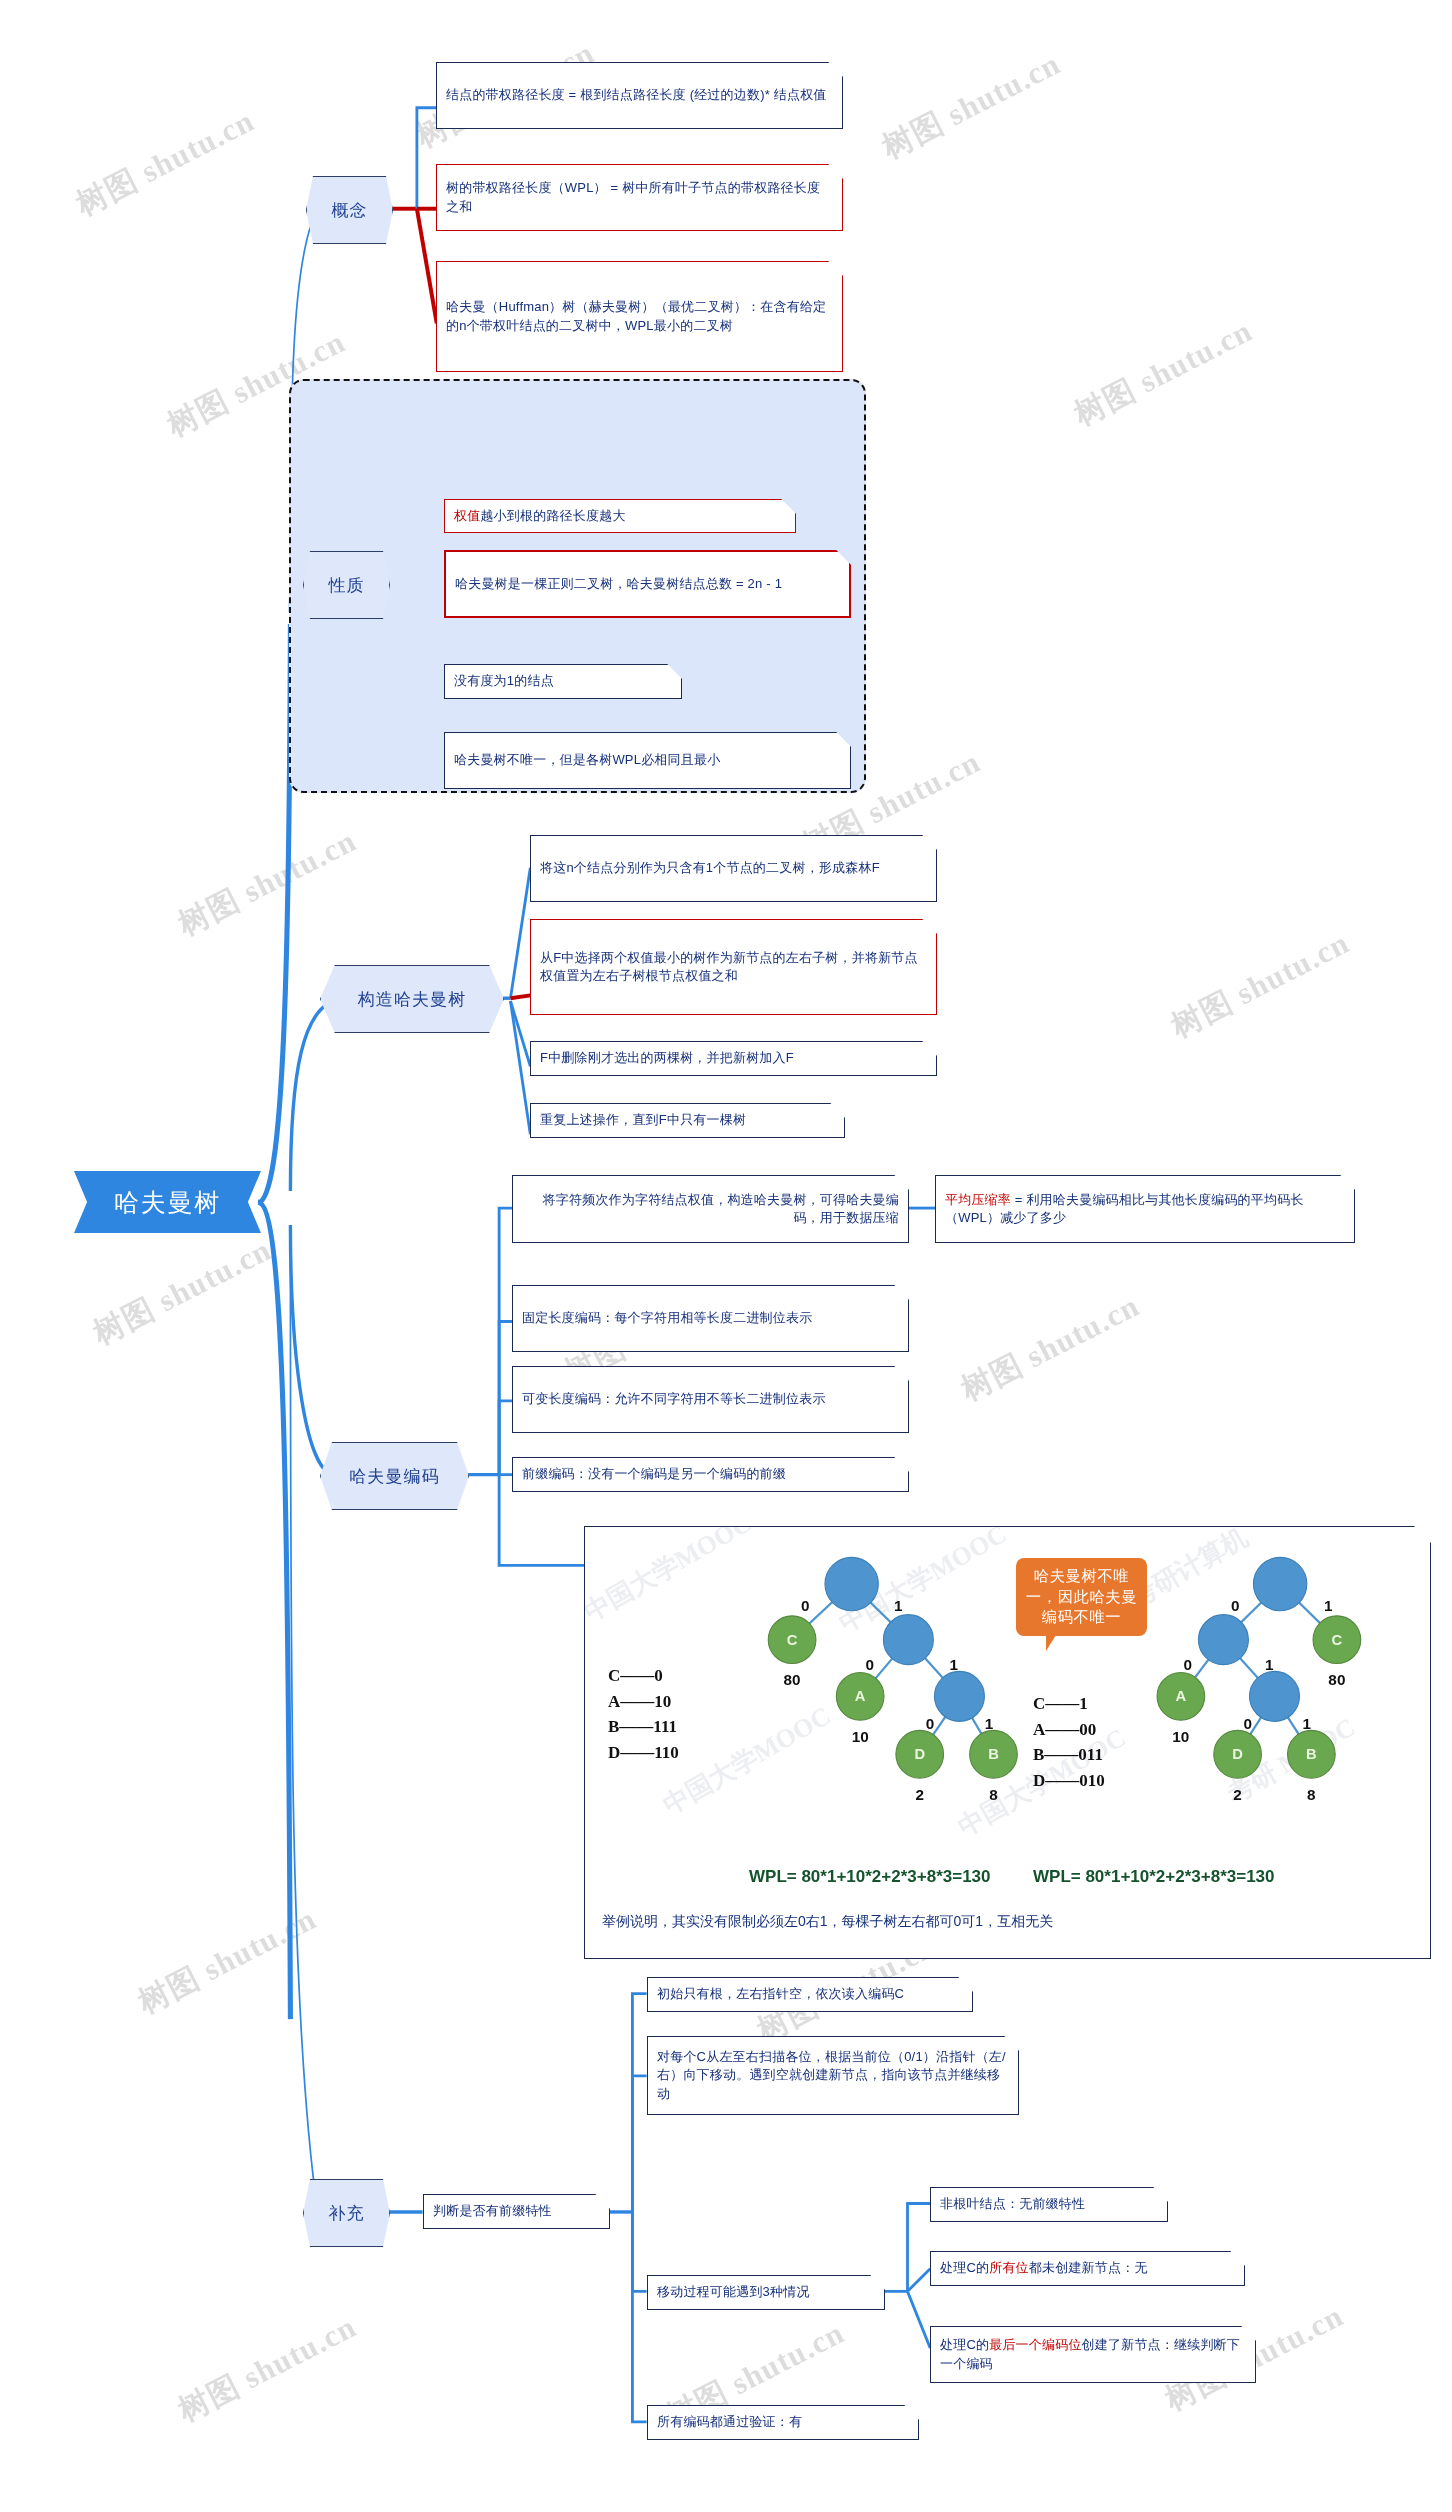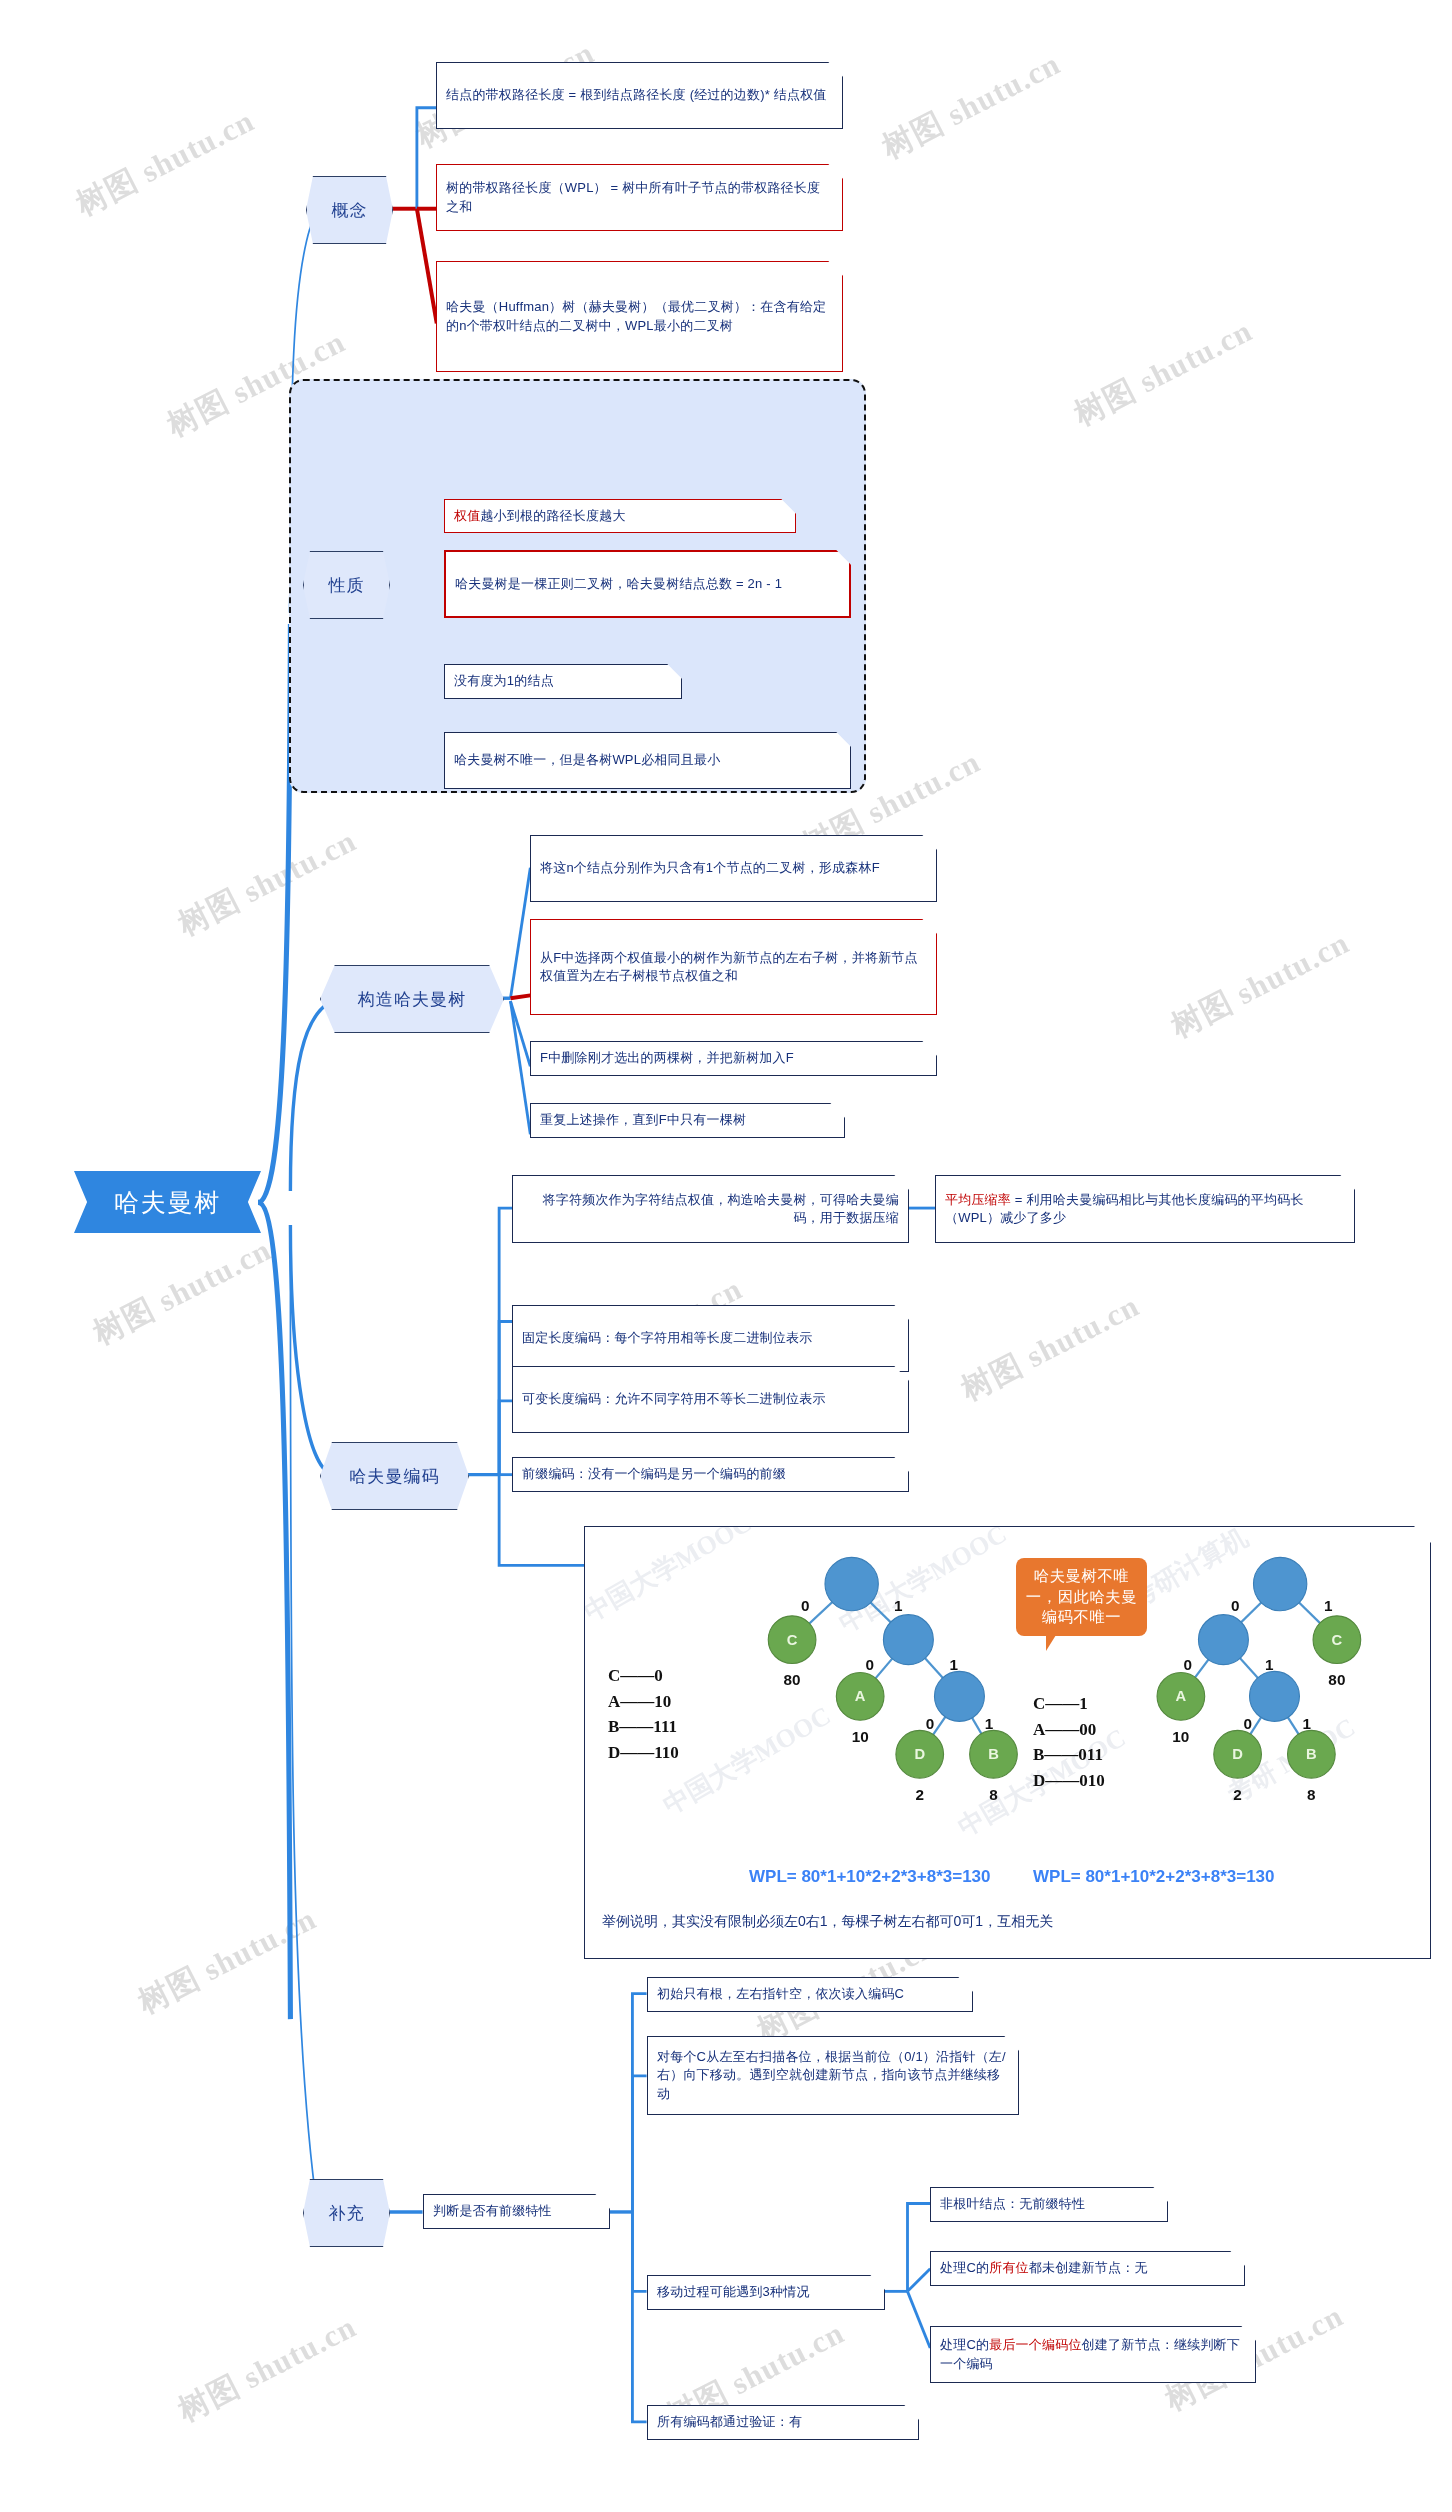--- a/index.html
+++ b/index.html
@@ -46,21 +46,21 @@
   
   .illus{position:absolute;z-index:5;background:#fff;border:1.7px solid #1b2a52;
      clip-path:polygon(0 0,calc(100% - 17px) 0,100% 17px,100% 100%,0 100%);
      overflow:hidden;}
   .illus .iwm{position:absolute;color:#eceef2;font-size:26px;font-weight:700;
      transform:rotate(-30deg);white-space:nowrap;
      font-family:"Liberation Serif","DejaVu Serif",serif;}
   .codes{position:absolute;font-family:"Liberation Serif","DejaVu Serif",serif;
      font-size:17px;line-height:1.5;color:#111;font-weight:700;white-space:pre;}
   .wpl{position:absolute;font-family:"Liberation Sans","DejaVu Sans",sans-serif;
-     font-size:17px;font-weight:700;color:#3b82f6;white-space:nowrap;}
+     font-size:17px;font-weight:700;color:#14532d;white-space:nowrap;}
   .caption{position:absolute;font-size:14px;color:#16307a;white-space:nowrap;}
   .callout{position:absolute;background:#e8772e;color:#fff;border-radius:8px;
      font-size:15.3px;line-height:1.35;padding:8px 9px;text-align:center;letter-spacing:0.6px;}
   .callout:after{content:"";position:absolute;left:29.5px;bottom:-14.7px;width:0;height:0;
      border-left:10.2px solid #e8772e;border-bottom:16px solid transparent;}
   svg.treesvg{position:absolute;overflow:visible;}
   .nd{font-size:26px;fill:#eaf6e0;font-weight:700;text-anchor:middle;dominant-baseline:central;
       font-family:"Liberation Sans","DejaVu Sans",sans-serif;}
   .wt{font-size:27px;fill:#111;font-weight:700;text-anchor:middle;
       font-family:"Liberation Sans","DejaVu Sans",sans-serif;}
@@ -218,21 +218,21 @@
   </div>
 
   <div class="leaf navy fold" style="left:512px;top:1175px;width:397px;height:68px;text-align:right;">
     <span class="tx">将字符频次作为字符结点权值，构造哈夫曼树，可得哈夫曼编码，用于数据压缩</span>
   </div>
 
   <div class="leaf navy fold" style="left:935px;top:1175px;width:420px;height:68px;">
     <span class="tx"><span class="hl-red">平均压缩率</span><span> = 利用哈夫曼编码相比与其他长度编码的平均码长（WPL）减少了多少</span></span>
   </div>
 
-  <div class="leaf navy fold" style="left:512px;top:1285px;width:397px;height:67px;margin-top:20px;">
+  <div class="leaf navy fold" style="left:512px;top:1285px;width:397px;height:67px;">
     <span class="tx">固定长度编码：每个字符用相等长度二进制位表示</span>
   </div>
 
   <div class="leaf navy fold" style="left:512px;top:1366px;width:397px;height:67px;">
     <span class="tx">可变长度编码：允许不同字符用不等长二进制位表示</span>
   </div>
 
   <div class="leaf navy fold" style="left:512px;top:1457px;width:397px;height:35px;">
     <span class="tx">前缀编码：没有一个编码是另一个编码的前缀</span>
   </div>

